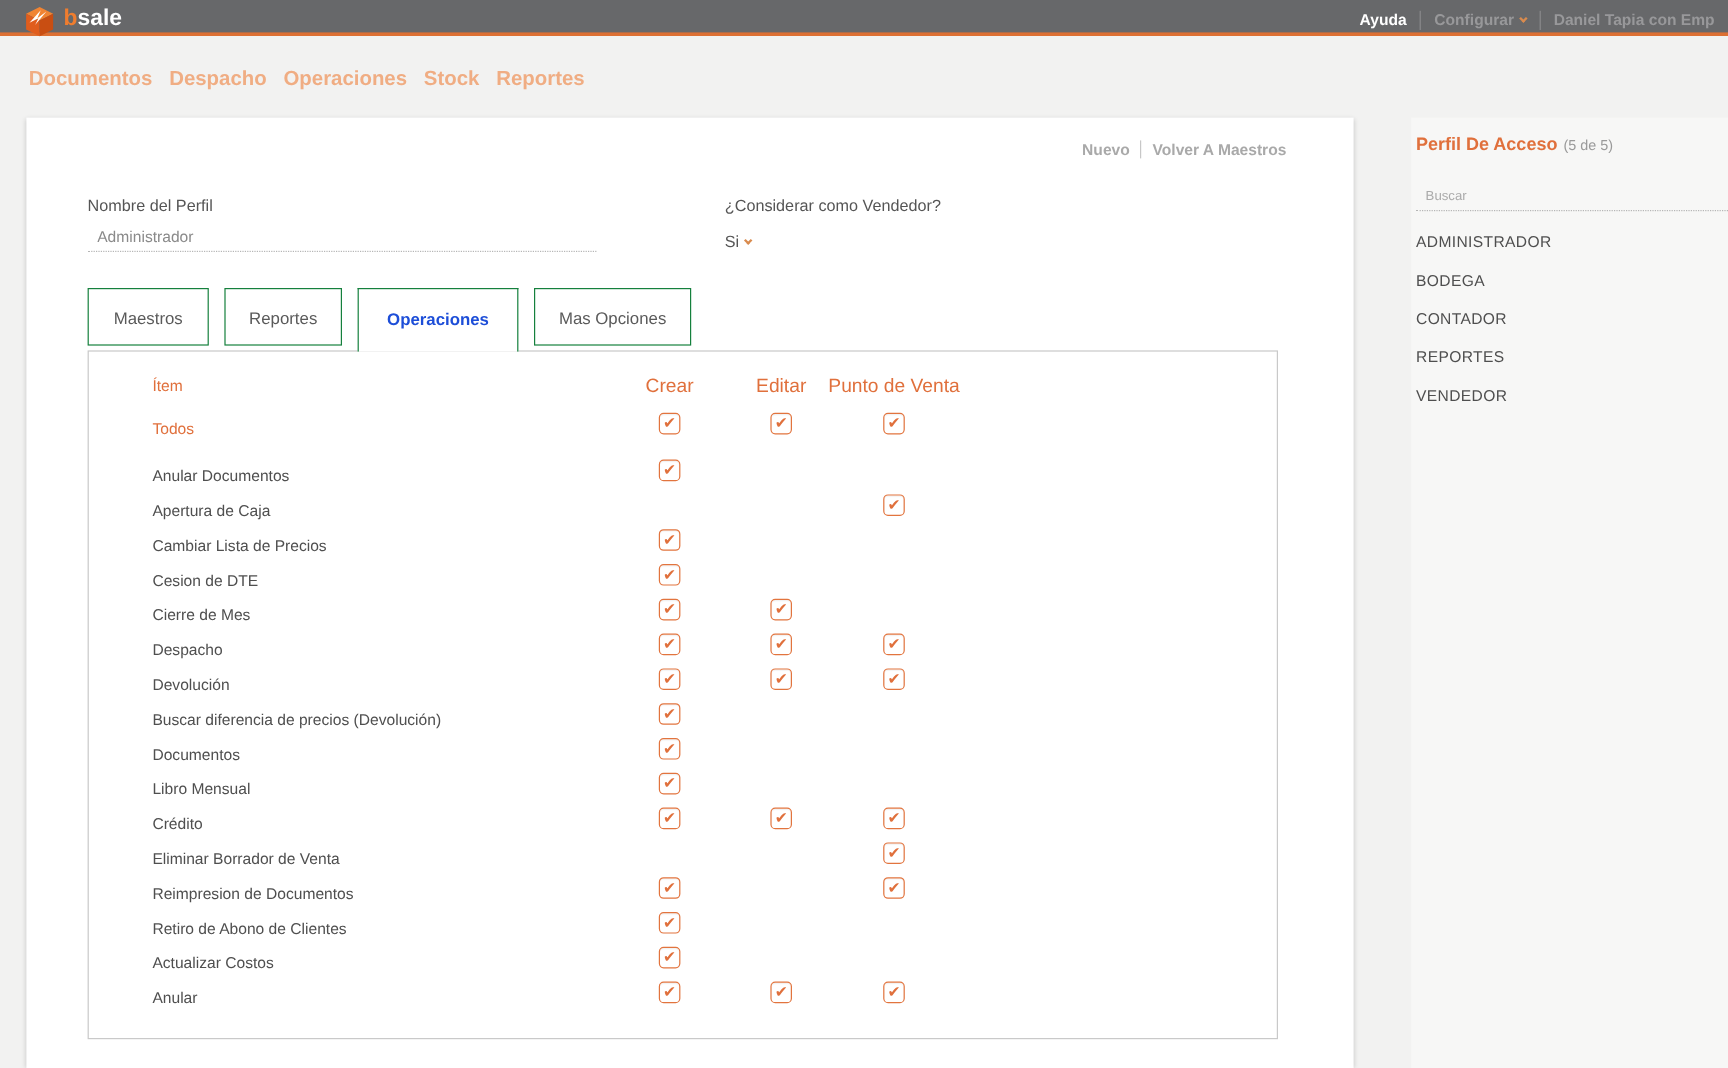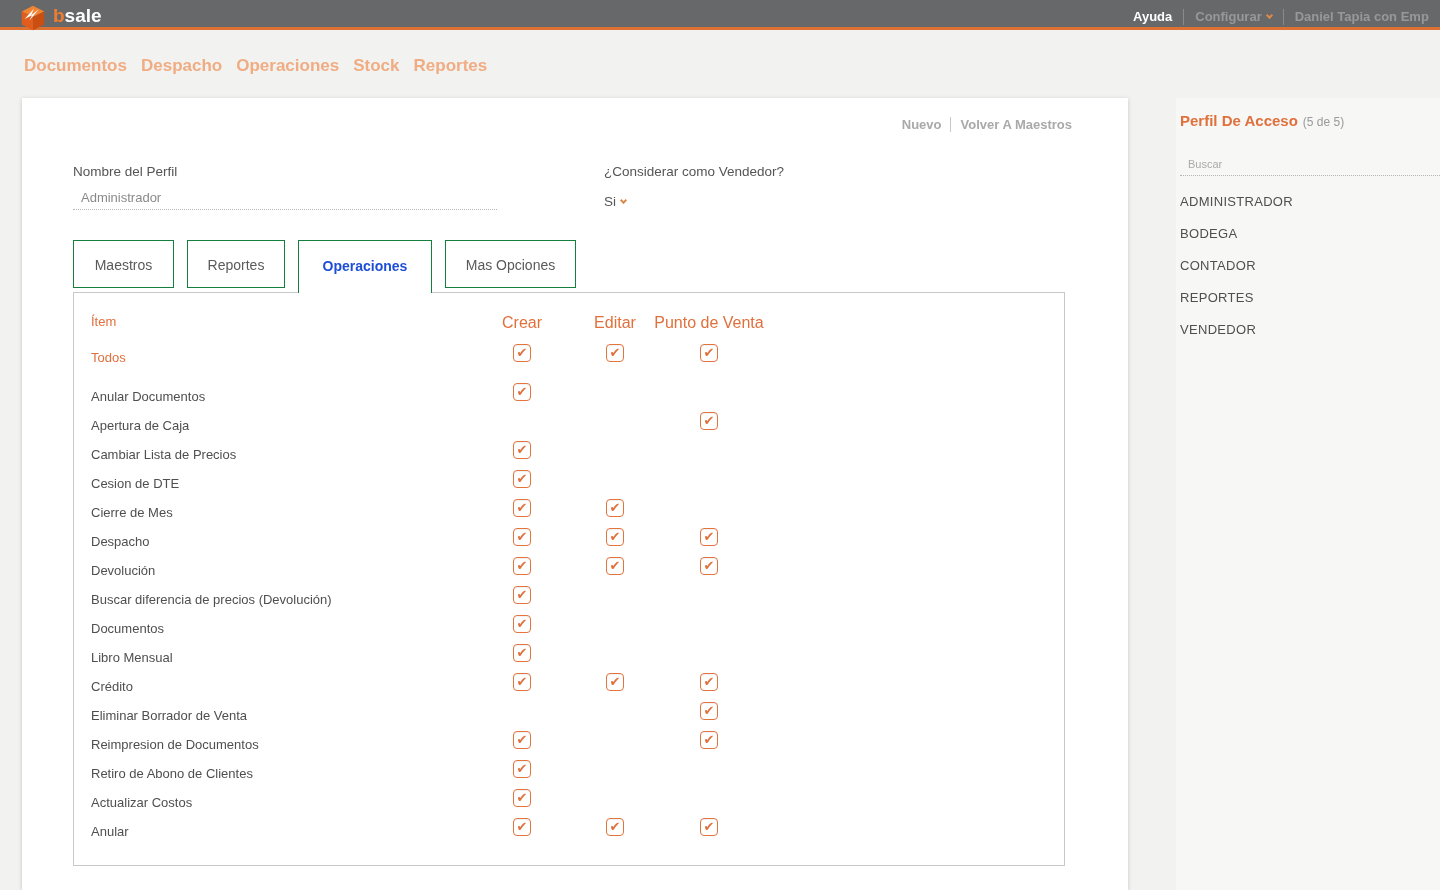--- a/index.html
+++ b/index.html
@@ -62,21 +62,21 @@
     font-size:14px; color:#5a5a5a; text-align:center; line-height:48px; cursor:pointer;
   }
   .tab:nth-child(1){ width:101px; }
   .tab:nth-child(2){ width:98px; }
   .tab:nth-child(3){ width:134px; }
   .tab:nth-child(4){ width:131px; }
   .tab.active { height:53px; font-weight:bold; color:#1d4ed8; border-bottom:none; line-height:50px; }
   
   .perm-box {
     position:absolute; left:51px; top:194px; width:992px; height:574px;
-    border:1px solid #c9c9c9; background:#fff; z-index:1;
+    border:1px solid #c9c9c9; background:#fff; z-index:1;padding-left:36px;
   }
   .perm-header { position:relative; height:35px; }
   .perm-header .col-item { position:absolute; left:17px; top:21px; font-size:13px; color:#e0703c; }
   .perm-header .col-h { position:absolute; top:21px; font-size:16px; color:#e0703c; transform:translateX(-50%); white-space:nowrap; }
   .col-create { left:448px; } .col-edit { left:541px; } .col-pos { left:635px; }
   .perm-row { position:relative; height:29px; }
   .perm-row.highlight { margin-top:16px; margin-bottom:10px; }
   .perm-label { position:absolute; left:17px; top:6px; font-size:13px; color:#4f4f4f; }
   .perm-row.highlight .perm-label { color:#e0703c; }
   .checkbox {

